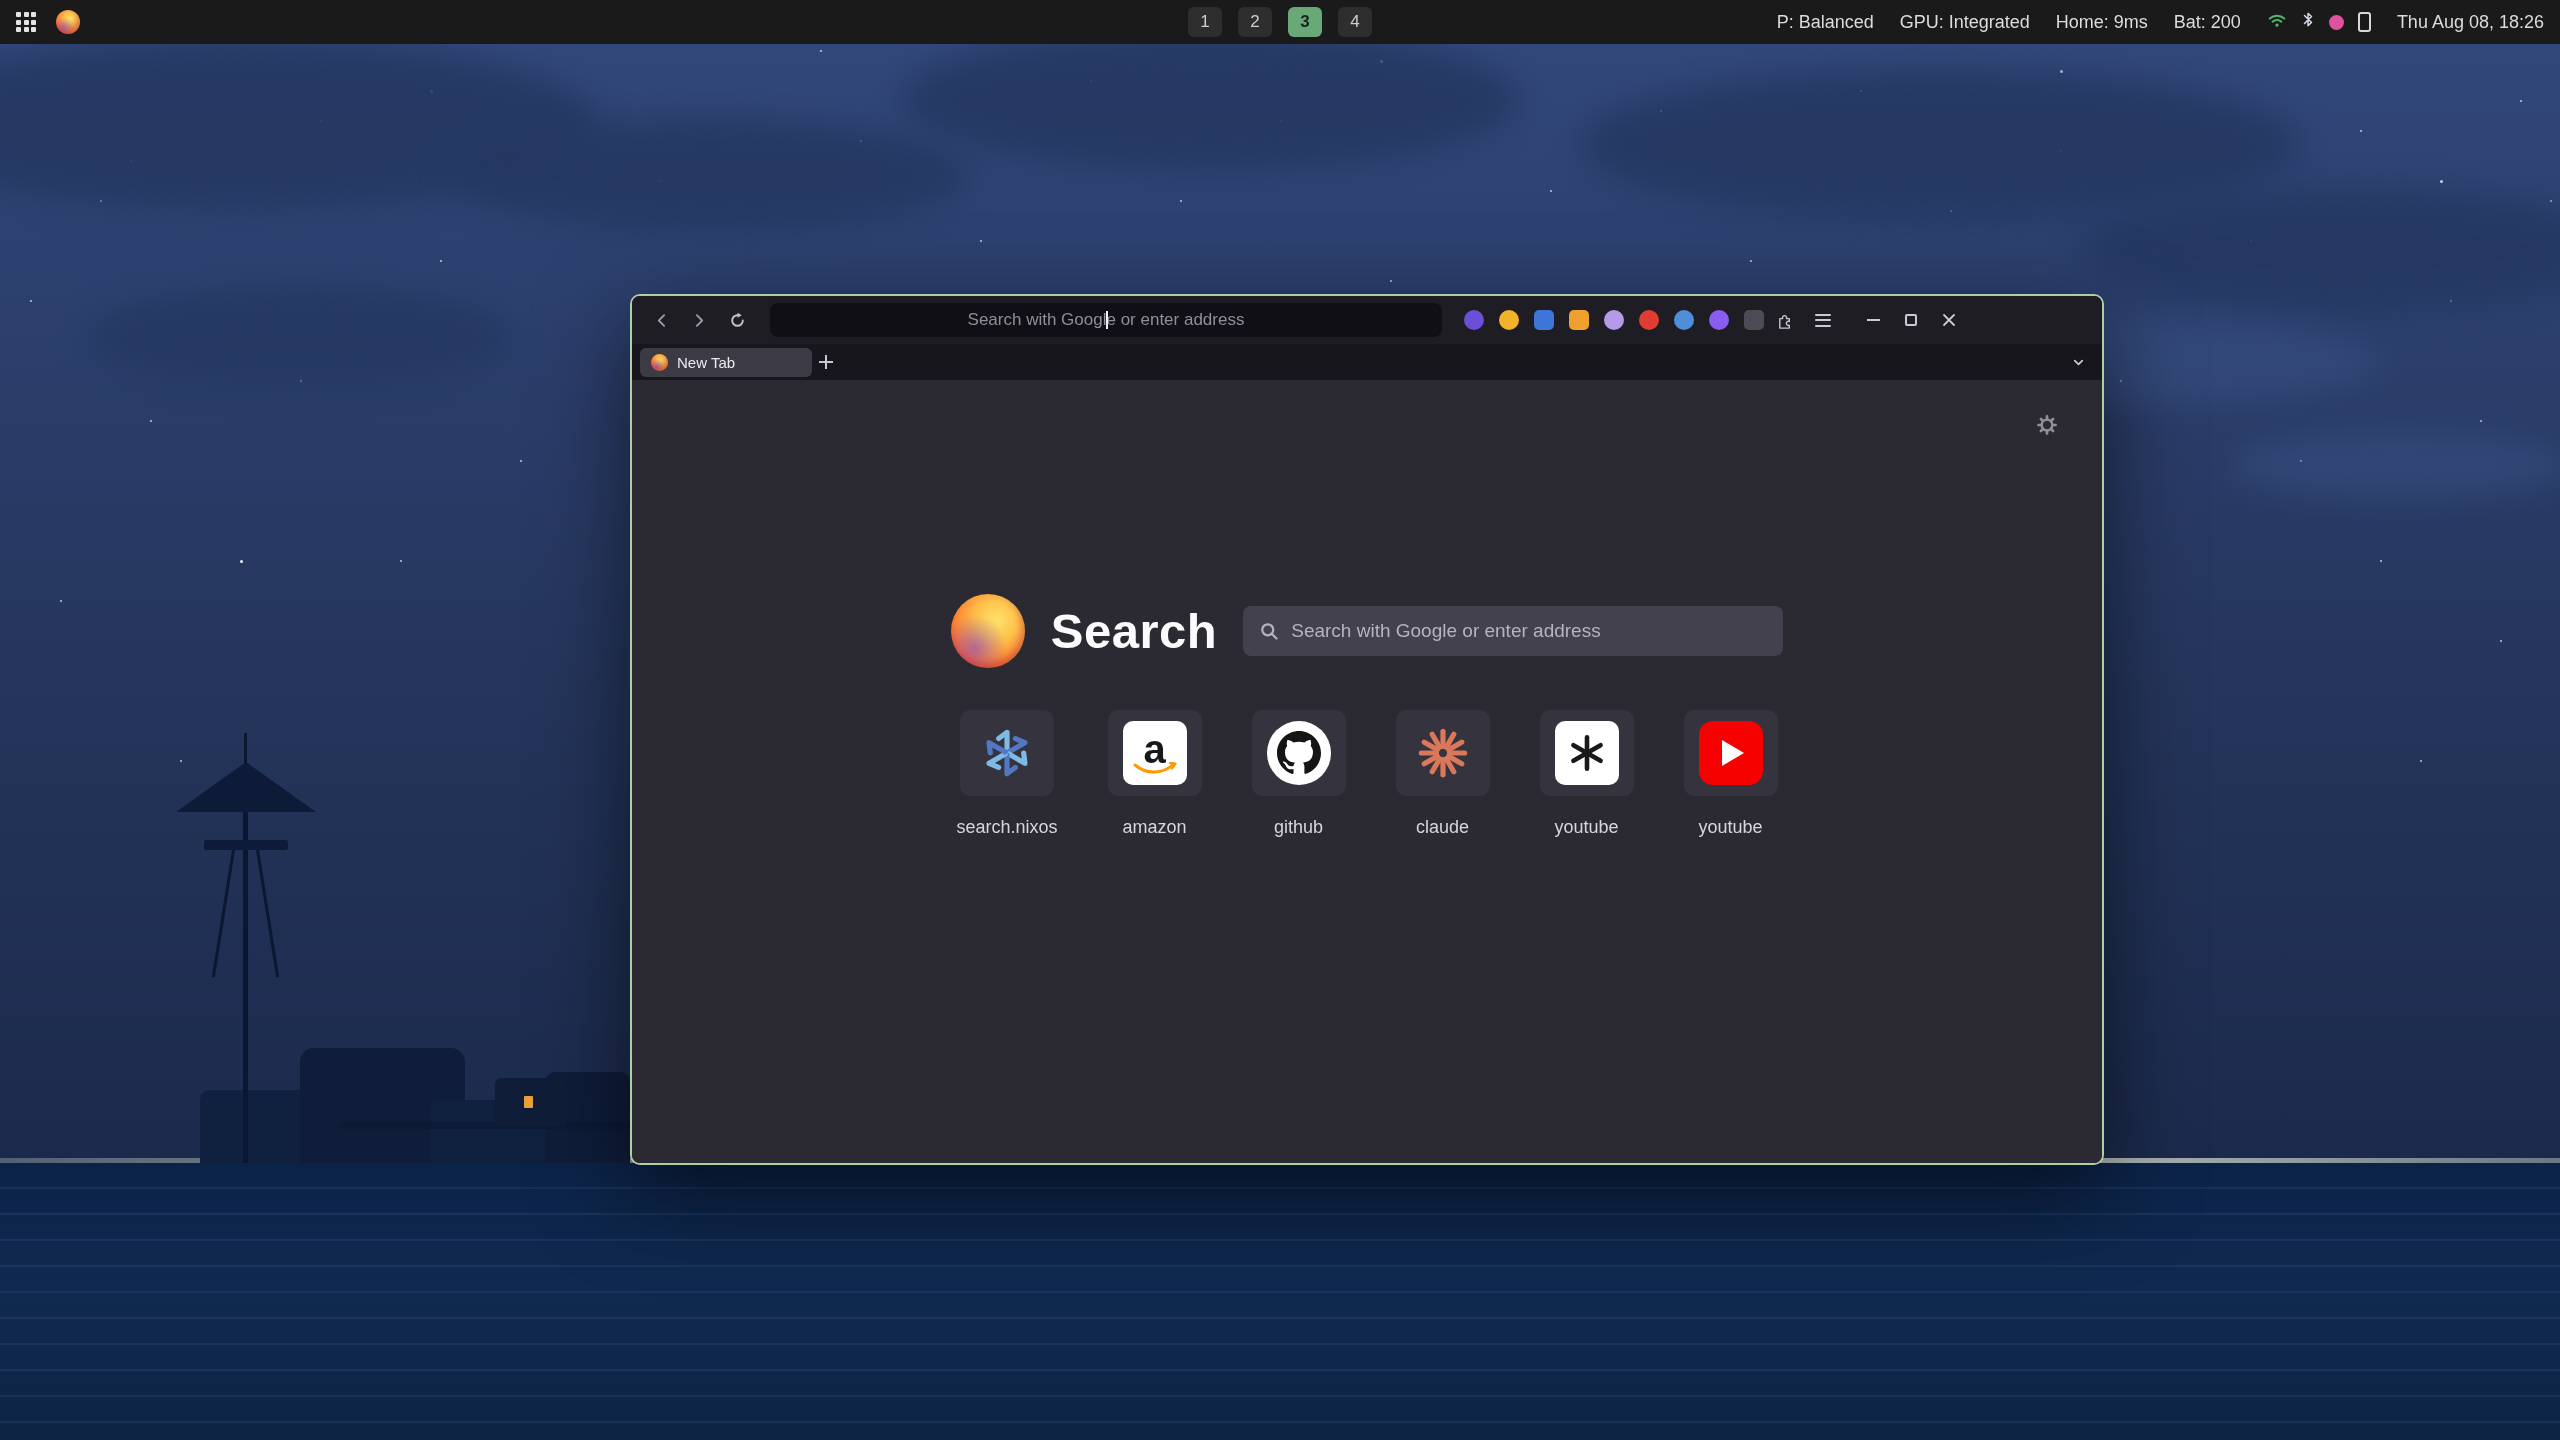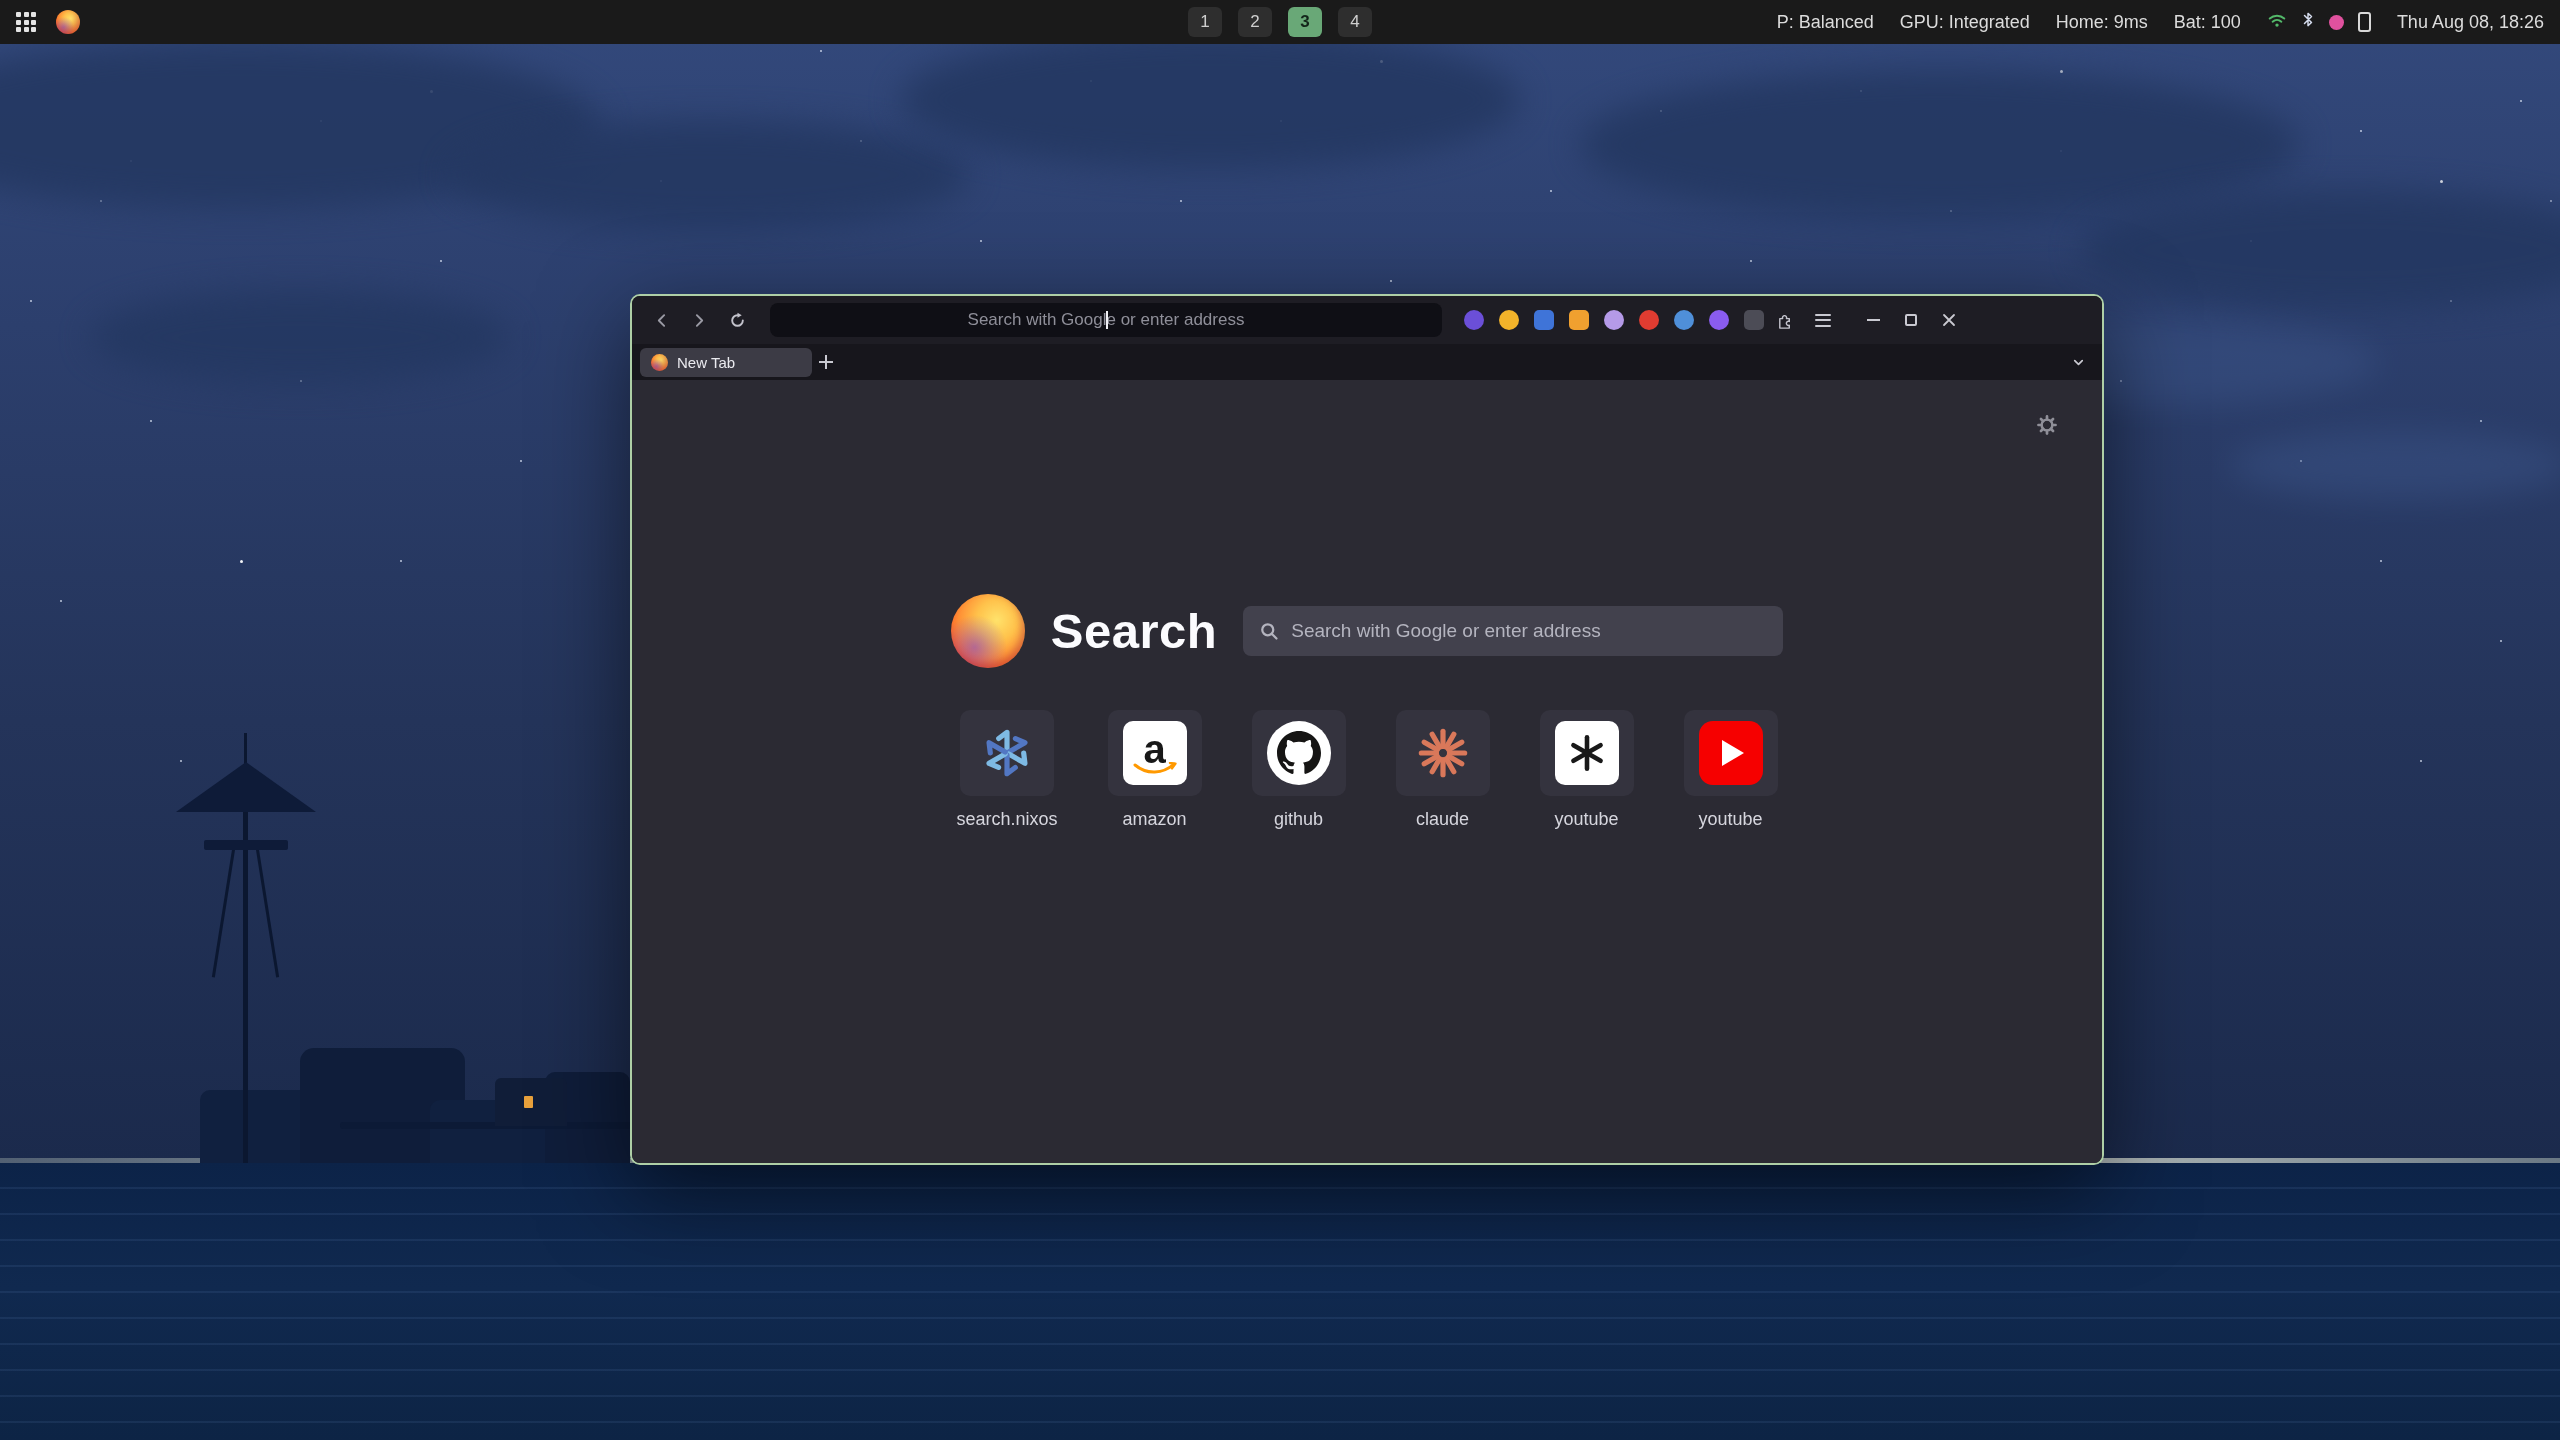--- a/index.html
+++ b/index.html
@@ -147,21 +147,21 @@
            justify-content:center; }
   .badge.white { background:#ffffff; }
   .badge.circle { border-radius:50%; background:#ffffff; }
   .badge.red { background:#f60000; border-radius:14px; }
   .play { width:0; height:0; border-left:22px solid #fff; border-top:13px solid transparent;
           border-bottom:13px solid transparent; margin-left:5px; }
   .amz { position:relative; width:64px; height:64px; display:flex; flex-direction:column;
          align-items:center; justify-content:center; }
   .amz .letter { font-size:40px; font-weight:bold; color:#181818; line-height:.85; margin-top:2px; }
   .amz svg { margin-top:-4px; }
-  .label { font-size:18px; color:#d6d6de; }
+  .label { font-size:18px; color:#d6d6de;margin-top:8px; }
 </style>
 </head>
 <body>
 
 <div class="screen">
 
   <div class="sky">
     <div class="stars"></div>
     <div class="stars-bright"></div>
     <div class="cloud c1"></div>
@@ -214,21 +214,21 @@
       <div class="ws-btn">1</div>
       <div class="ws-btn">2</div>
       <div class="ws-btn active">3</div>
       <div class="ws-btn">4</div>
     </div>
 
     <div class="topbar-right">
       <span>P: Balanced</span>
       <span>GPU: Integrated</span>
       <span>Home: 9ms</span>
-      <span>Bat: 100</span>
+      <span>Bat: 200</span>
       <div class="tray">
         <span class="wifi-icon">
           <svg width="20" height="17" viewBox="0 0 16 14">
               <path d="M2 6.2a9 9 0 0 1 12 0M4.4 8.8a5.6 5.6 0 0 1 7.2 0" fill="none" stroke="currentColor" stroke-width="1.6" stroke-linecap="round"></path>
               <circle cx="8" cy="11.6" r="1.4" fill="currentColor"></circle>
             </svg>
         </span>
         <span class="bt-icon">
           <svg width="14" height="19" viewBox="0 0 16 20">
               <path d="M4 5.5 L12 13.5 L8 17 V3 L12 6.5 L4 14.5" fill="none" stroke="currentColor" stroke-width="1.7" stroke-linejoin="round" stroke-linecap="round"></path>

